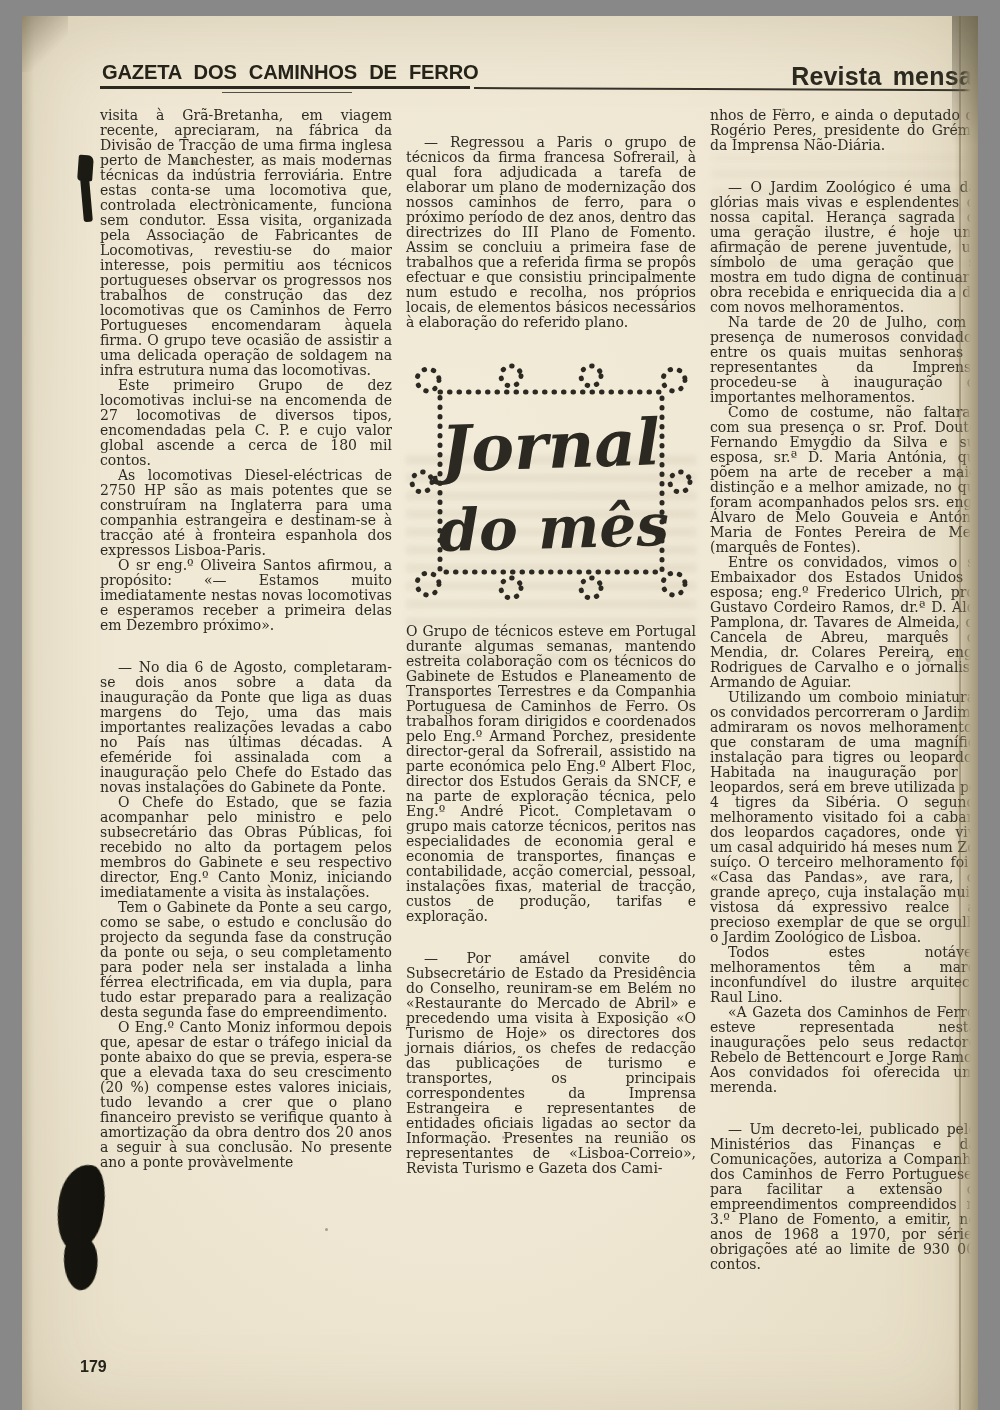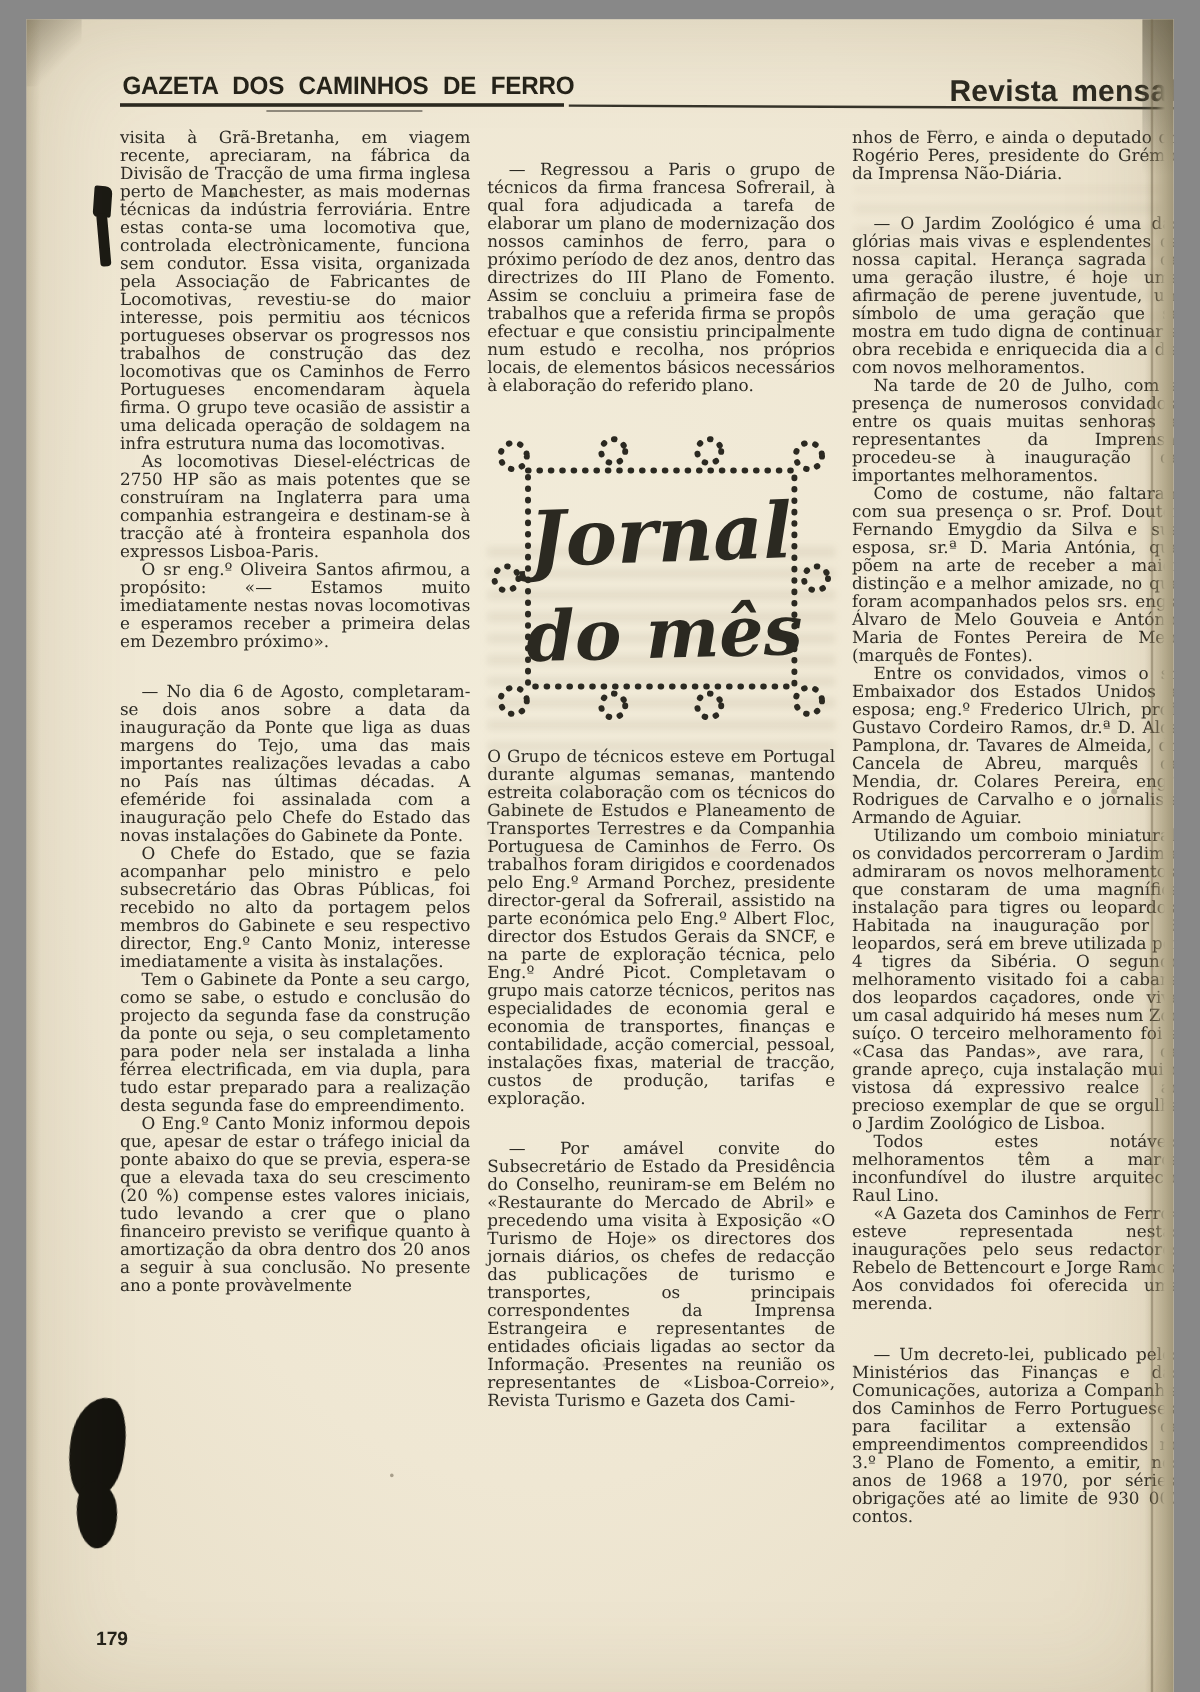--- a/index.html
+++ b/index.html
@@ -81,24 +81,25 @@
   </div>
   <div class="rule-thick"></div>
   <div class="rule-frag"></div>
   <div class="rule-long"></div>
 
   <div class="bleed bleed-1"></div>
   <div class="bleed bleed-2"></div>
 
   <div class="col col-1">
     <p class="noindent">visita à Grã-Bretanha, em viagem recente, apreciaram, na fábrica da Divisão de Tracção de uma firma inglesa perto de Manchester, as mais modernas técnicas da indústria ferroviária. Entre estas conta-se uma locomotiva que, controlada electrònicamente, funciona sem condutor. Essa visita, organizada pela Associação de Fabricantes de Locomotivas, revestiu-se do maior interesse, pois permitiu aos técnicos portugueses observar os progressos nos trabalhos de construção das dez locomotivas que os Caminhos de Ferro Portugueses encomendaram àquela firma. O grupo teve ocasião de assistir a uma delicada operação de soldagem na infra estrutura numa das locomotivas.</p>
+    <p>Este primeiro Grupo de dez locomotivas inclui-se na encomenda de 27 locomotivas de diversos tipos, encomendadas pela C. P. e cujo valor global ascende a cerca de 180 mil contos.</p>
     <p>As locomotivas Diesel-eléctricas de 2750 HP são as mais potentes que se construíram na Inglaterra para uma companhia estrangeira e destinam-se à tracção até à fronteira espanhola dos expressos Lisboa-Paris.</p>
     <p>O sr eng.º Oliveira Santos afirmou, a propósito: «— Estamos muito imediatamente nestas novas locomotivas e esperamos receber a primeira delas em Dezembro próximo».</p>
     <p class="brk">— No dia 6 de Agosto, completaram-se dois anos sobre a data da inauguração da Ponte que liga as duas margens do Tejo, uma das mais importantes realizações levadas a cabo no País nas últimas décadas. A efeméride foi assinalada com a inauguração pelo Chefe do Estado das novas instalações do Gabinete da Ponte.</p>
-    <p>O Chefe do Estado, que se fazia acompanhar pelo ministro e pelo subsecretário das Obras Públicas, foi recebido no alto da portagem pelos membros do Gabinete e seu respectivo director, Eng.º Canto Moniz, interesse imediatamente a visita às instalações.</p>
+    <p>O Chefe do Estado, que se fazia acompanhar pelo ministro e pelo subsecretário das Obras Públicas, foi recebido no alto da portagem pelos membros do Gabinete e seu respectivo director, Eng.º Canto Moniz, iniciando imediatamente a visita às instalações.</p>
     <p>Tem o Gabinete da Ponte a seu cargo, como se sabe, o estudo e conclusão do projecto da segunda fase da construção da ponte ou seja, o seu completamento para poder nela ser instalada a linha férrea electrificada, em via dupla, para tudo estar preparado para a realização desta segunda fase do empreendimento.</p>
     <p>O Eng.º Canto Moniz informou depois que, apesar de estar o tráfego inicial da ponte abaixo do que se previa, espera-se que a elevada taxa do seu crescimento (20 %) compense estes valores iniciais, tudo levando a crer que o plano financeiro previsto se verifique quanto à amortização da obra dentro dos 20 anos a seguir à sua conclusão. No presente ano a ponte provàvelmente</p>
   </div>
 
   <div class="col col-2">
     <p class="brk">— Regressou a Paris o grupo de técnicos da firma francesa Sofrerail, à qual fora adjudicada a tarefa de elaborar um plano de modernização dos nossos caminhos de ferro, para o próximo período de dez anos, dentro das directrizes do III Plano de Fomento. Assim se concluiu a primeira fase de trabalhos que a referida firma se propôs efectuar e que consistiu principalmente num estudo e recolha, nos próprios locais, de elementos básicos necessários à elaboração do referido plano.</p>
 
     <div class="logo-wrap">
       <svg width="290" height="258" viewBox="0 0 290 258">
         <g fill="none" stroke="#2b2921" stroke-width="5" stroke-linecap="round" stroke-dasharray="0.5 9">

